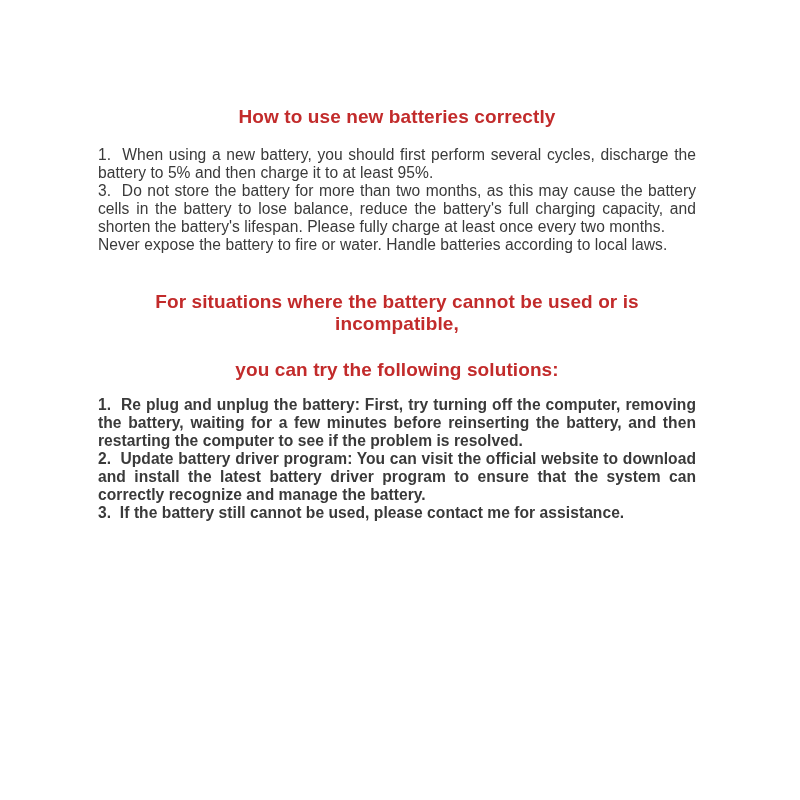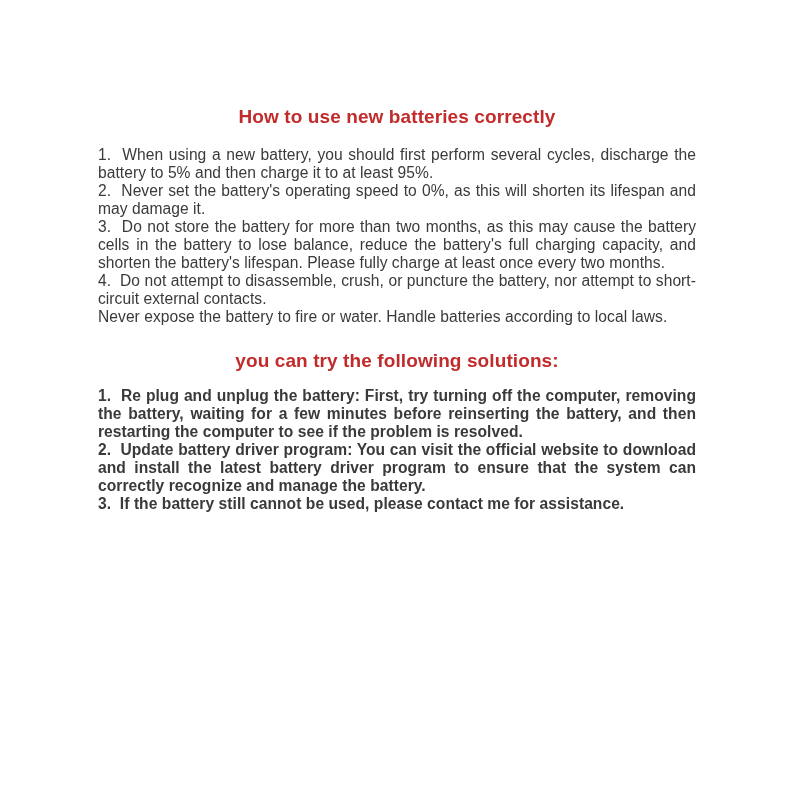--- a/index.html
+++ b/index.html
@@ -40,26 +40,25 @@
 </style>
 </head>
 <body>
 
 <div class="page">
 
   <h1 class="red-heading section1-title">How to use new batteries correctly</h1>
 
   <div class="body-block first">
     <p>1.&nbsp; When using a new battery, you should first perform several cycles, discharge the battery to 5% and then charge it to at least 95%.</p>
-    <p>2.&nbsp; Never set the battery's operating speed to 0%, as this will shorten its lifespan and may damage it.</p>
     <p>3.&nbsp; Do not store the battery for more than two months, as this may cause the battery cells in the battery to lose balance, reduce the battery's full charging capacity, and shorten the battery's lifespan. Please fully charge at least once every two months.</p>
-    <p>4.&nbsp; Do not attempt to disassemble, crush, or puncture the battery, nor attempt to short-circuit external contacts.</p>
     <p>Never expose the battery to fire or water. Handle batteries according to local laws.</p>
   </div>
 
+  <h2 class="red-heading section2-title-line1">For situations where the battery cannot be used or is incompatible,</h2>
 
   <h2 class="red-heading section2-title-line2">you can try the following solutions:</h2>
 
   <div class="body-block second">
     <p>1.&nbsp; Re plug and unplug the battery: First, try turning off the computer, removing the battery, waiting for a few minutes before reinserting the battery, and then restarting the computer to see if the problem is resolved.</p>
     <p>2.&nbsp; Update battery driver program: You can visit the official website to download and install the latest battery driver program to ensure that the system can correctly recognize and manage the battery.</p>
     <p>3.&nbsp; If the battery still cannot be used, please contact me for assistance.</p>
   </div>
 
 </div>

